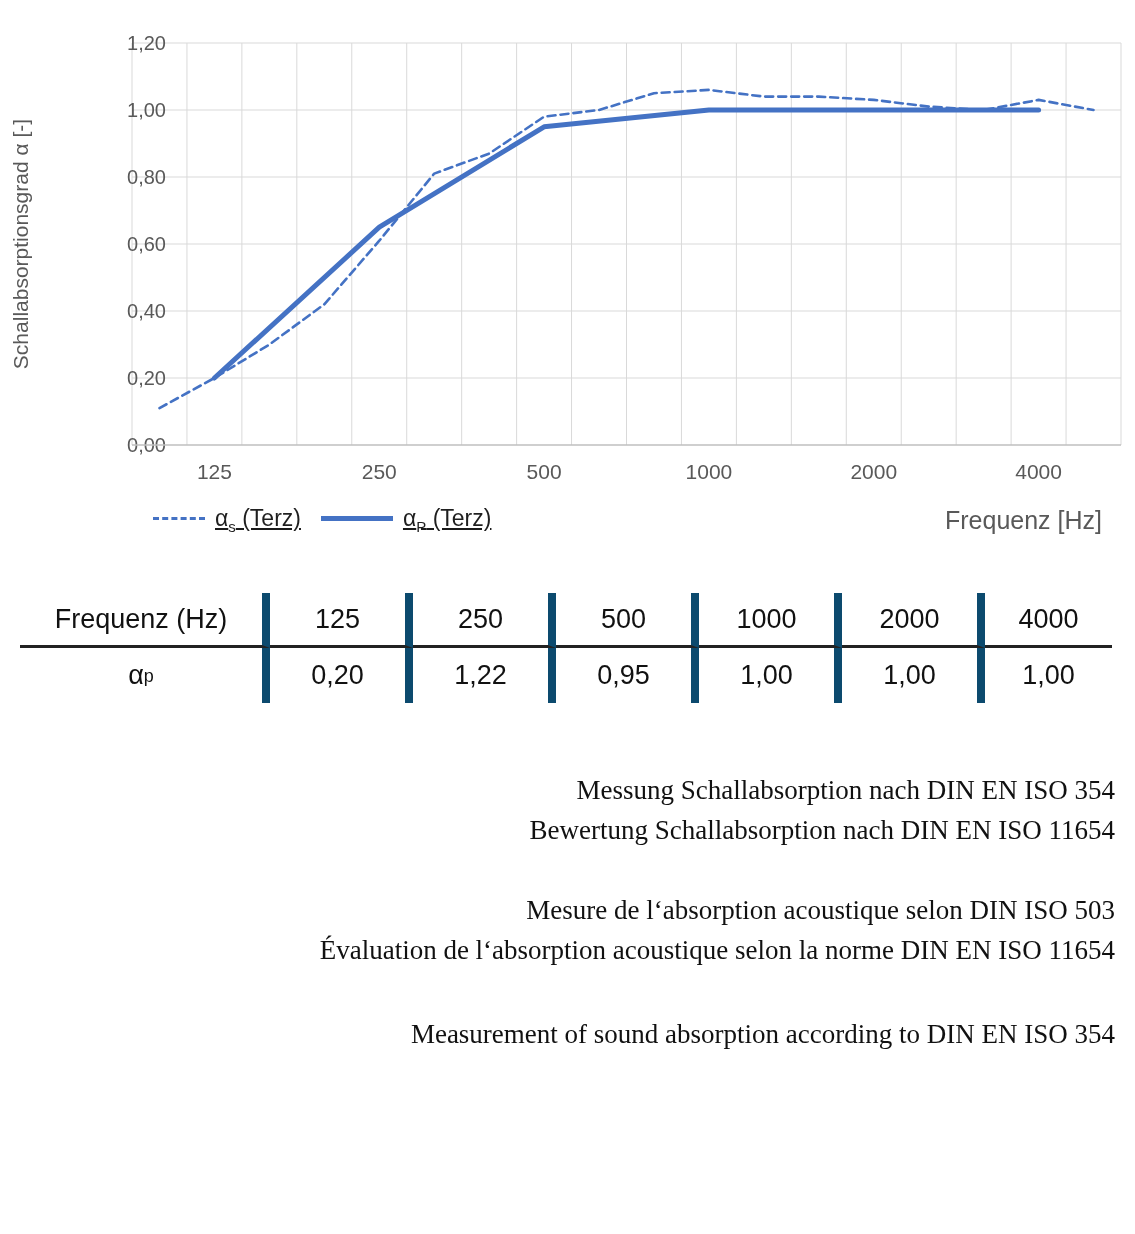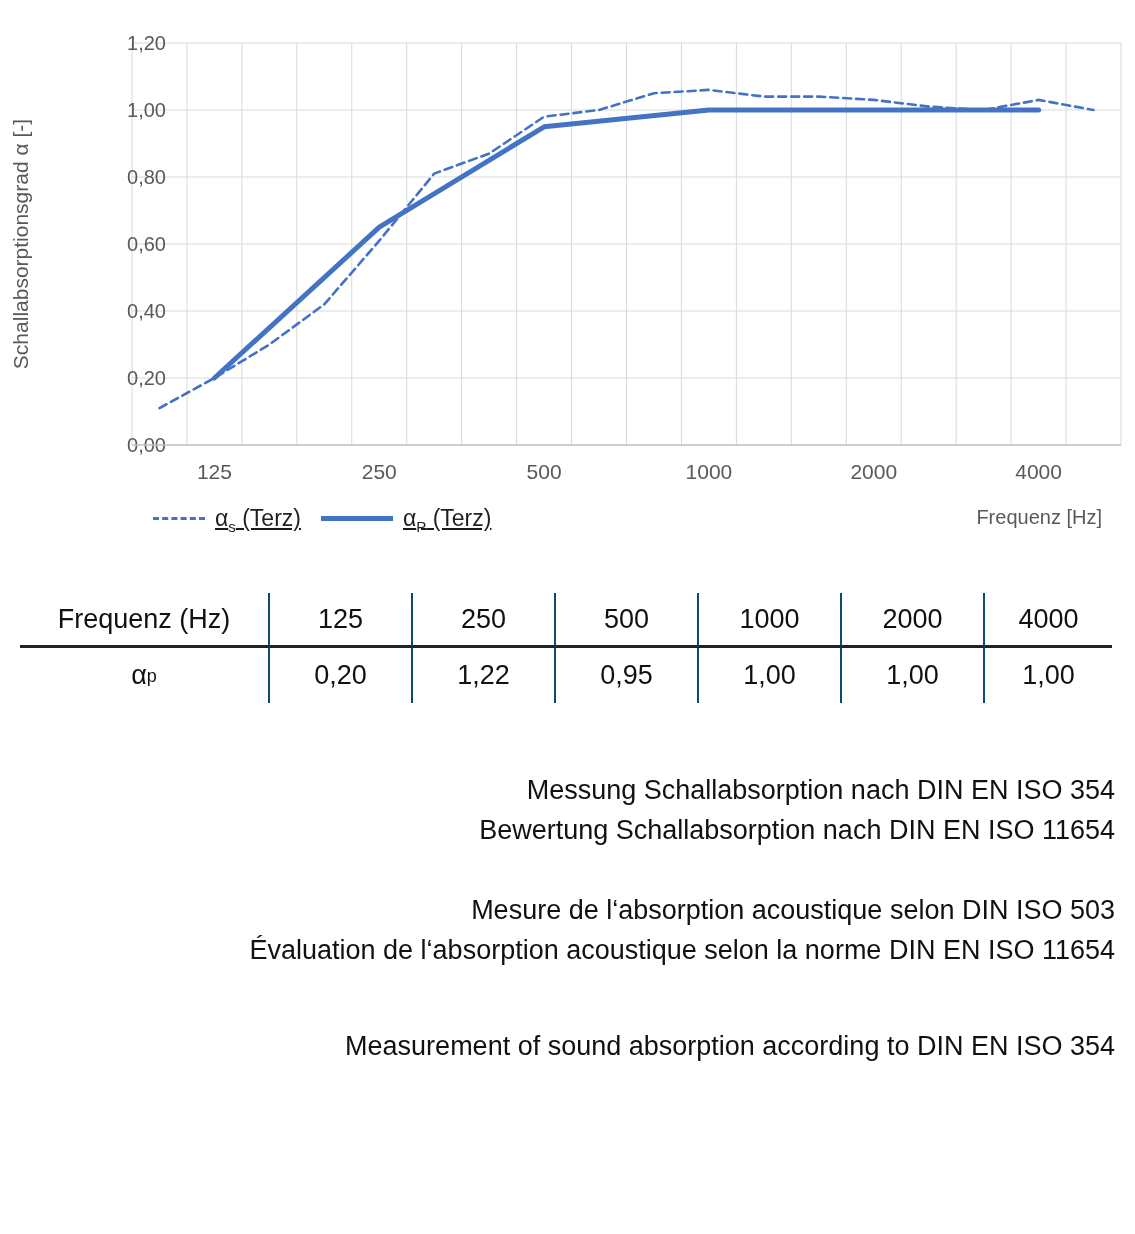--- a/index.html
+++ b/index.html
@@ -16,40 +16,40 @@
   #chart-svg { position: absolute; top: 0; left: 0; }
   #chart-svg text { font-family: "Liberation Sans", sans-serif; }
   .legend-row {
     position: absolute; top: 505px; left: 153px;
     display: flex; align-items: center; gap: 20px; text-decoration: underline;
   }
   .legend-item { display: flex; align-items: center; gap: 10px; font-size: 23px; color: #1f1f1f; }
   .legend-item sub { font-size: 15px; line-height: 0; }
   .swatch-dashed { width: 52px; height: 0; border-top: 3px dashed #4472C4; }
   .swatch-solid { width: 72px; height: 5px; background: #4472C4; }
-  .x-axis-title { position: absolute; top: 506px; right: 33px; font-size: 20px; color: #595959; }
+  .x-axis-title { position: absolute; top: 506px; right: 33px; font-size: 25px; color: #595959; }
   
   .freq-table {
     margin: 35px 0 0 20px;
     display: grid;
     grid-template-columns: 250px 143px 143px 143px 143px 143px 127px;
     width: 1092px;
   }
   .freq-table .cell {
     height: 55px; display: flex; align-items: center; justify-content: center;
     font-size: 27px; color: #111;
   }
-  .freq-table .cell.vline { border-right: 2px solid #0c4a6e; text-align: center; }
+  .freq-table .cell.vline { border-right: 8px solid #0c4a6e; text-align: center; }
   .freq-table .cell.head { border-bottom: 3px solid #222; }
   .freq-table sub { font-size: 18px; line-height: 0; }
   
-  .notes { text-align: right; margin-right: 20px; font-size: 27px; line-height: 40px; color: #111; }
+  .notes { text-align: right; margin-right: 20px; font-size: 27px; line-height: 40px; color: #111; font-family: Liberation Serif, serif; }
   .note-block.de { margin-top: 67px; }
   .note-block.fr { margin-top: 40px; }
-  .note-block.en { margin-top: 56px; }
+  .note-block.en { margin-top: 44px; }
 </style>
 </head>
 <body>
 
 <div class="chart-area">
   <svg id="chart-svg" width="1135" height="500" viewBox="0 0 1135 500">
       <line x1="132" y1="43" x2="132" y2="445" stroke="#D9D9D9" stroke-width="1"></line>
       <line x1="186.94444444444446" y1="43" x2="186.94444444444446" y2="445" stroke="#D9D9D9" stroke-width="1"></line>
       <line x1="241.88888888888889" y1="43" x2="241.88888888888889" y2="445" stroke="#D9D9D9" stroke-width="1"></line>
       <line x1="296.8333333333333" y1="43" x2="296.8333333333333" y2="445" stroke="#D9D9D9" stroke-width="1"></line>

